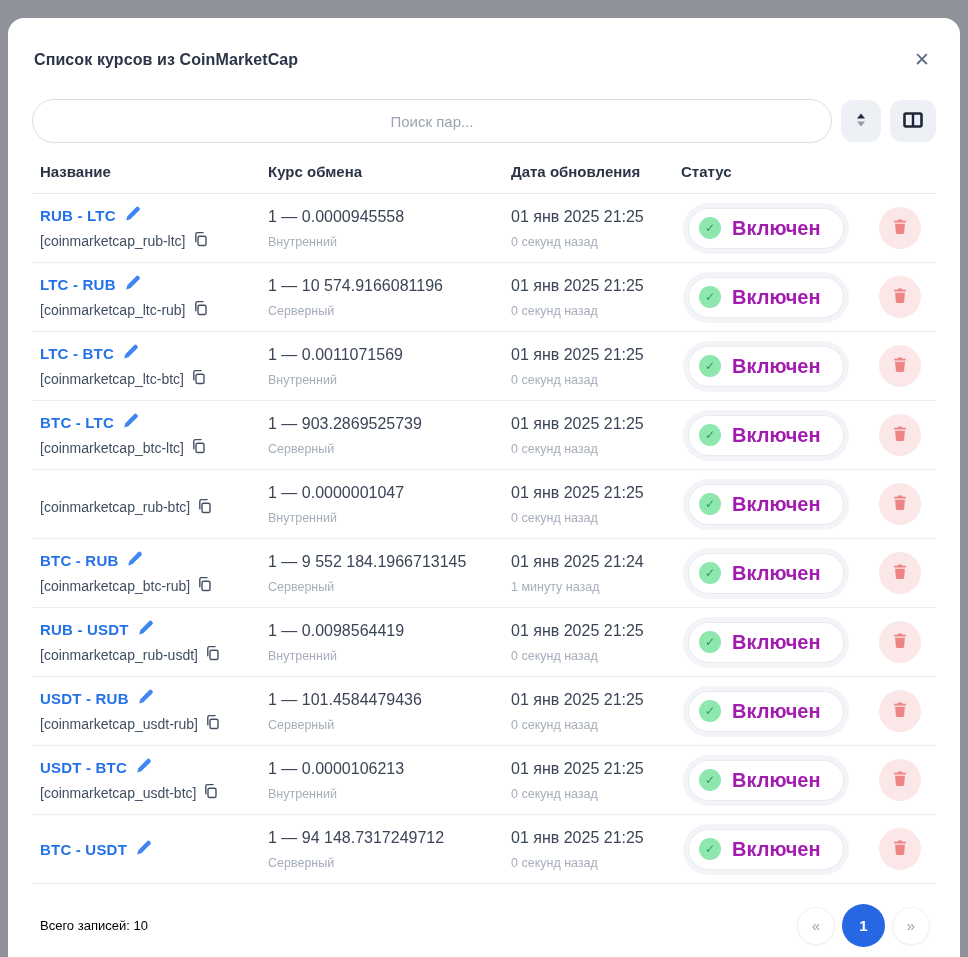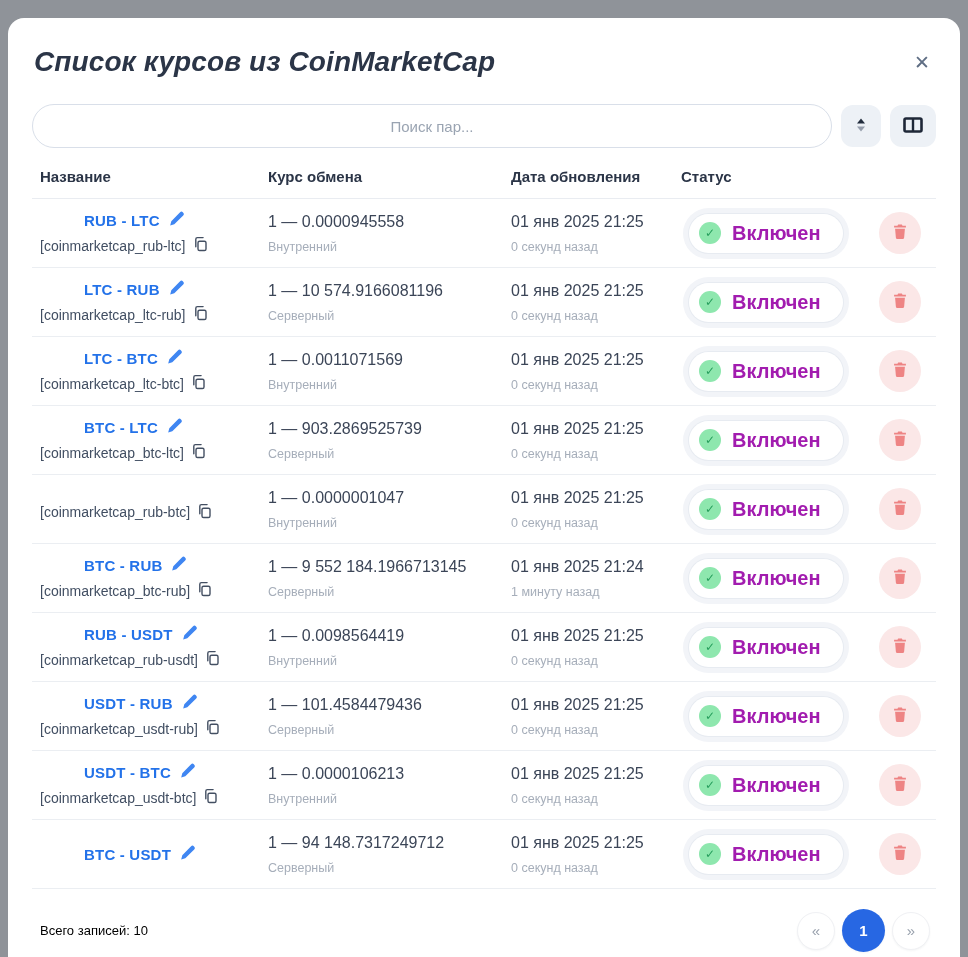--- a/index.html
+++ b/index.html
@@ -9,21 +9,21 @@
     background: #8f9399;
   }
   .backdrop { position: fixed; inset: 0; background: #8f9399; }
   .modal {
     position: absolute; left: 8px; top: 18px; width: 952px; height: 1010px;
     background: #ffffff; border-radius: 16px;
     padding: 24px 24px 0 24px;
   }
   
   .modal-header { display: flex; align-items: center; justify-content: space-between; padding: 4px 2px 0 2px; }
-  .modal-title { font-size: 28px; font-weight: 700; color: #2b3547; letter-spacing: .1px; font-style: italic; }
+  .modal-title { font-size: 16px; font-weight: 700; color: #2b3547; letter-spacing: .1px; }
   .close-btn { background: none; border: none; cursor: pointer; padding: 4px; line-height: 1; }
   .close-btn span { font-size: 19px; color: #5f6e84; }
   
   .search-row { display: flex; align-items: center; gap: 9px; margin-top: 26px; }
   .search-input {
     flex: 1; height: 44px; border: 1.5px solid #d9dfe9; border-radius: 22px;
     padding: 0 18px; font-size: 15px; color: #33404f; outline: none;
     font-family: inherit;
     text-align: center;
   }
@@ -38,21 +38,21 @@
   .thead, .tr {
     display: grid;
     grid-template-columns: 228px 243px 170px 182px 1fr;
     align-items: center;
   }
   .thead { padding: 20px 0 13px 0; border-bottom: 1px solid #e9ecf1; }
   .th { font-size: 15px; font-weight: 700; color: #2b3547; padding-left: 8px; }
   .tr { height: 69px; border-bottom: 1px solid #ebeef2; }
   .td { padding-left: 8px; }
   .pair-line { display: flex; align-items: center; gap: 8px; }
-  .pair-link { font-size: 15px; font-weight: 700; color: #2372e9; text-decoration: none; cursor: pointer; letter-spacing: .2px; margin-left: 44px; }
+  .pair-link { font-size: 15px; font-weight: 700; color: #2372e9; text-decoration: none; cursor: pointer; letter-spacing: .2px; }
   .edit-btn, .copy-btn { background: none; border: none; padding: 0; cursor: pointer; display: inline-flex; align-items: center; }
   .code-line { margin-top: 6px; display: flex; align-items: center; gap: 7px; font-size: 14px; color: #414e62; }
   .cell-main { font-size: 16px; color: #3b4557; }
   .cell-sub { margin-top: 9px; font-size: 12.5px; color: #a6aeba; }
   
   .status-pill {
     display: inline-flex; align-items: center; gap: 11px;
     background: #fff; border: none; cursor: pointer;
     border-radius: 9999px; padding: 8px 22px 8px 10px; margin-left: 8px;
     box-shadow: 0 0 0 1px #e7ebf1, 0 0 0 6px #f2f4f8;

